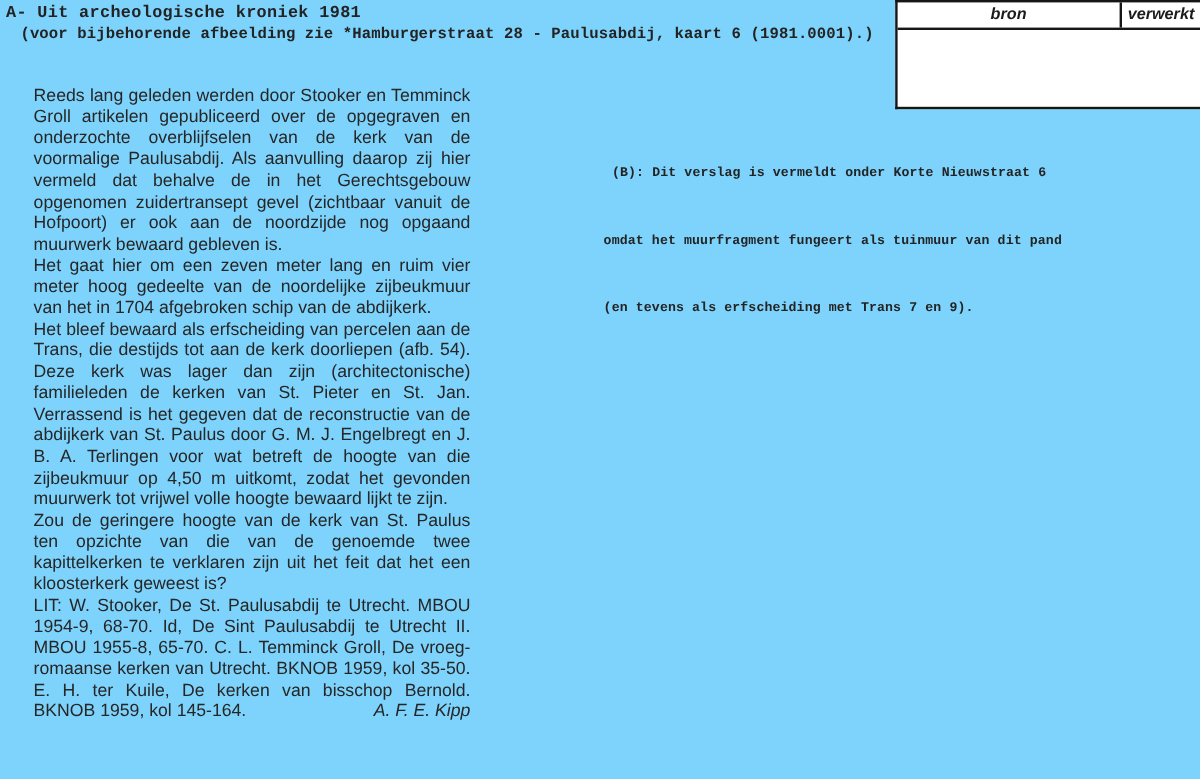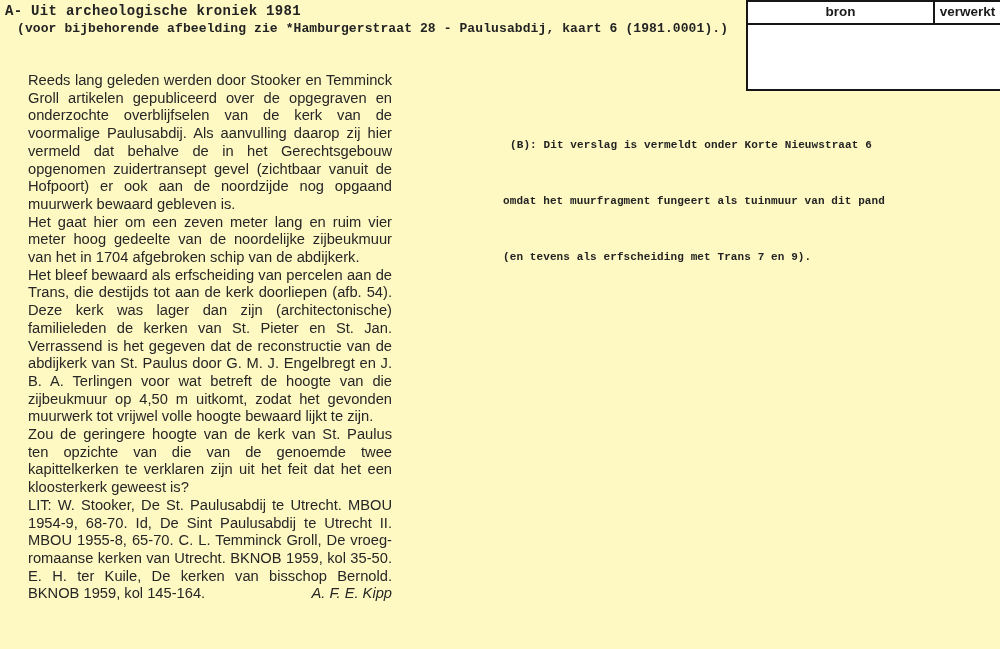--- a/index.html
+++ b/index.html
@@ -1,20 +1,20 @@
 <!DOCTYPE html>
 <html lang="nl"><head>
 <meta charset="utf-8">
 <style>
   html,body{margin:0;padding:0;}
   body{background:#e8e8e8;font-family:"Liberation Sans","DejaVu Sans",sans-serif;}
   .page{
     position:relative;
     width:1000px;height:649px;
-    background:#fef9c3;
+    background:#7dd3fc;
     overflow:hidden;
     color:#242424;
   }
   
   .tw{
     font-family:"Liberation Mono","DejaVu Sans Mono",monospace;
     font-weight:700;
     color:#232323;
     white-space:pre;
   }
@@ -27,21 +27,21 @@
     border-top:2px solid #161616;
     border-left:2px solid #161616;
     border-bottom:2px solid #161616;
     box-sizing:border-box;
     background:#fff;
   }
   .rt-header{display:flex;height:21px;border-bottom:2px solid #161616;box-sizing:content-box;}
   .rt-head{
     font-family:"Liberation Sans","DejaVu Sans",sans-serif;
     font-weight:700;font-size:13.5px;line-height:20px;text-align:center;
-    color:#1b1b1b;white-space:pre;
+    color:#1b1b1b;white-space:pre;font-style:italic;
   }
   .rt-col1{width:187px;border-right:2px solid #161616;box-sizing:border-box;}
   .rt-col2{flex:1;}
   .rt-body{display:flex;height:66px;}
   .rt-body .rt-cell{font-size:13.5px;line-height:16px;padding-top:5px;}
   .rt-body .rt-col1{padding-left:9px;}
   .rt-body .rt-col2{padding-left:9px;}
   .bron-l2{margin-left:-4px;}
   .bron-l3{margin-left:3px;}
   .vw2{margin-top:16px;}

